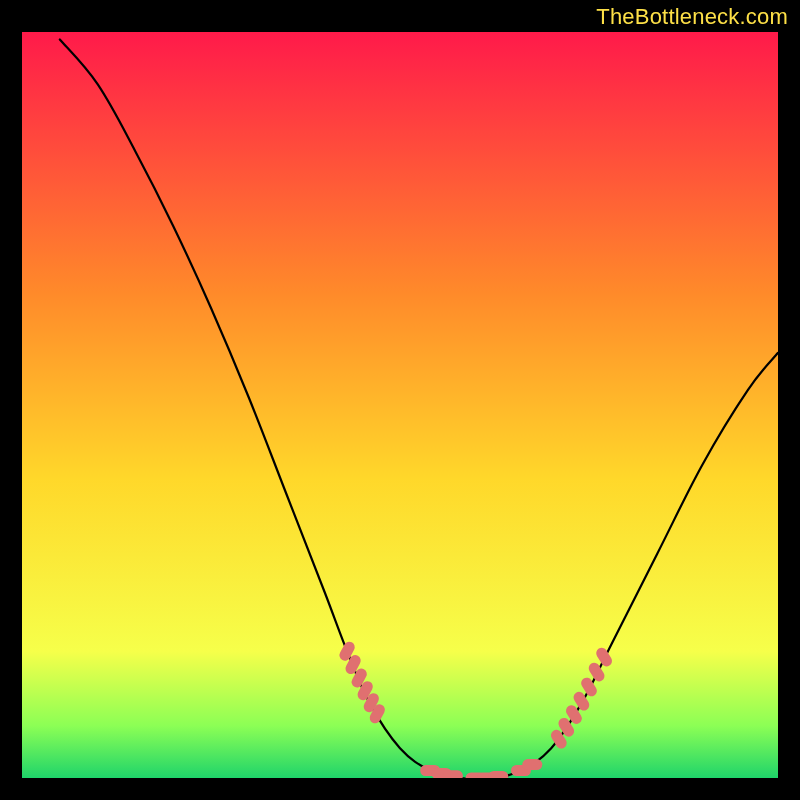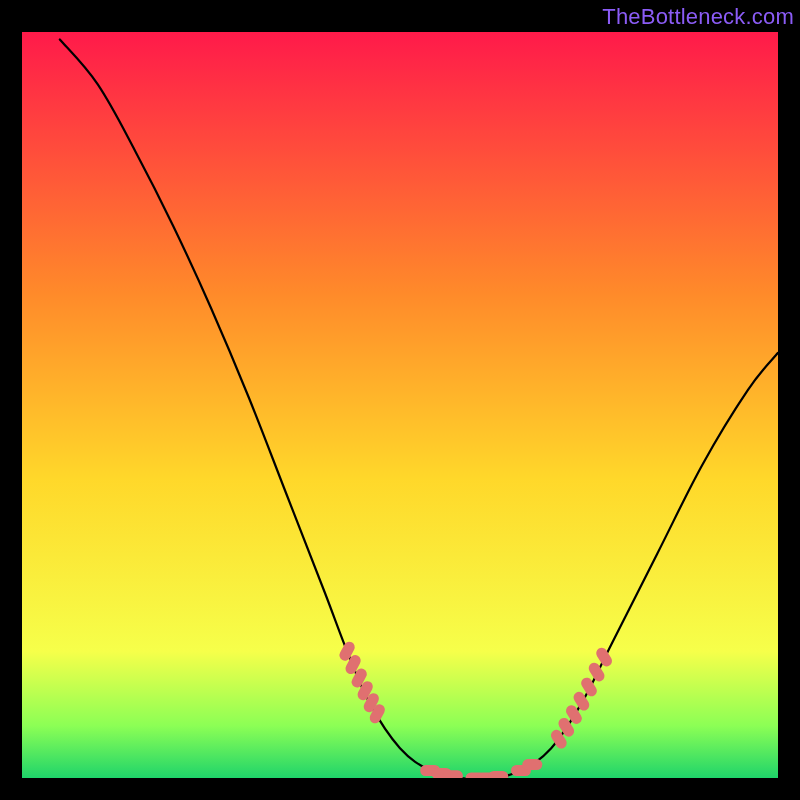--- a/index.html
+++ b/index.html
@@ -13,24 +13,24 @@
   }
   .stage {
     position: relative;
     width: 800px;
     height: 800px;
     background: #000000;
   }
   .watermark {
     position: absolute;
     top: 4px;
-    right: 6px;
+    right: 12px;
     font-size: 22px;
     font-weight: 500;
-    color: #8b5cf6;
+    color: #fde047;
     letter-spacing: 0.2px;
     z-index: 50;
     margin-left: 44px;
   }
   .plot-outer {
     position: absolute;
     left: 20px;
     top: 30px;
     width: 760px;
     height: 750px;

